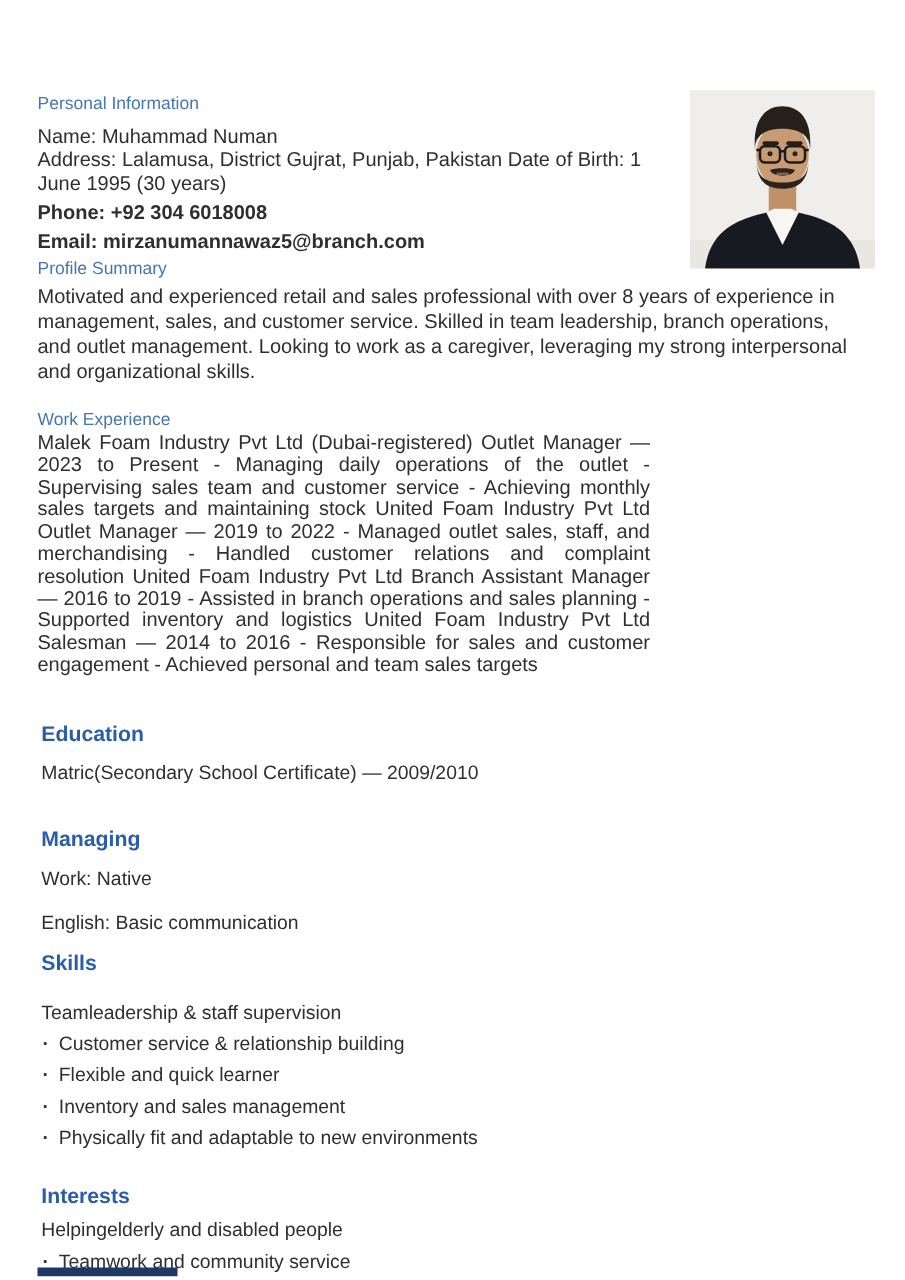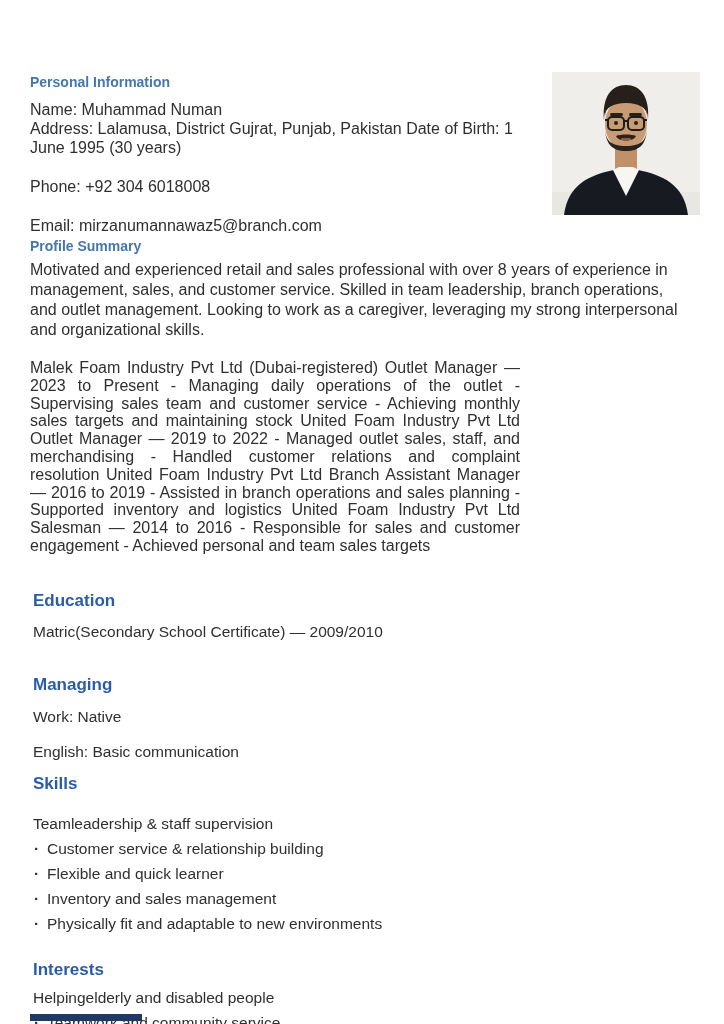--- a/index.html
+++ b/index.html
@@ -16,26 +16,26 @@
     position:relative;
     width:724px;height:1024px;
     margin:0 auto;
     background:var(--page-bg);
     overflow:hidden;
   }
   .content{padding:74px 0 0 30px;}
 
   
   .h-small{
-    font-size:14px;font-weight:bold;color:var(--heading-small);
+    font-size:14px;font-weight:normal;color:var(--heading-small);
     line-height:17px;margin:0 0 7px 0;
   }
   .body{font-size:16px;color:var(--body-text);line-height:19px;}
   .narrow{width:522px;}
-  .gap{margin-top:20px;}
+  .gap{margin-top:4px;font-weight:bold;}
   .sec-personal .h-small{margin-bottom:9px;}
   .sec-profile{margin-top:3px;}
   .sec-profile .h-small{margin-bottom:5px;}
   .summary{width:660px;line-height:20px;}
   .sec-work{margin-top:19px;}
   .sec-work .h-small{margin-bottom:2px;}
   .work-body{width:490px;line-height:17.8px;text-align:justify;}
 
   
   .big{margin-left:3px;}
@@ -129,20 +129,21 @@
       <p class="body narrow gap">Phone: +92 304 6018008</p>
       <p class="body narrow gap">Email: mirzanumannawaz5@branch.com</p>
     </section>
 
     <section class="sec-profile">
       <h2 class="h-small">Profile Summary</h2>
       <p class="body summary">Motivated and experienced retail and sales professional with over 8 years of experience in management, sales, and customer service. Skilled in team leadership, branch operations, and outlet management. Looking to work as a caregiver, leveraging my strong interpersonal and organizational skills.</p>
     </section>
 
     <section class="sec-work">
+      <h2 class="h-small">Work Experience</h2>
       <p class="body work-body">Malek Foam Industry Pvt Ltd (Dubai-registered) Outlet Manager — 2023 to Present - Managing daily operations of the outlet - Supervising sales team and customer service - Achieving monthly sales targets and maintaining stock United Foam Industry Pvt Ltd Outlet Manager — 2019 to 2022 - Managed outlet sales, staff, and merchandising - Handled customer relations and complaint resolution United Foam Industry Pvt Ltd Branch Assistant Manager — 2016 to 2019 - Assisted in branch operations and sales planning - Supported inventory and logistics United Foam Industry Pvt Ltd Salesman — 2014 to 2016 - Responsible for sales and customer engagement - Achieved personal and team sales targets</p>
     </section>
 
     <div class="big">
 
       <section class="sec-education">
         <h2 class="h-large">Education</h2>
         <p class="body-lg">Matric(Secondary School Certificate) — 2009/2010</p>
       </section>
 

